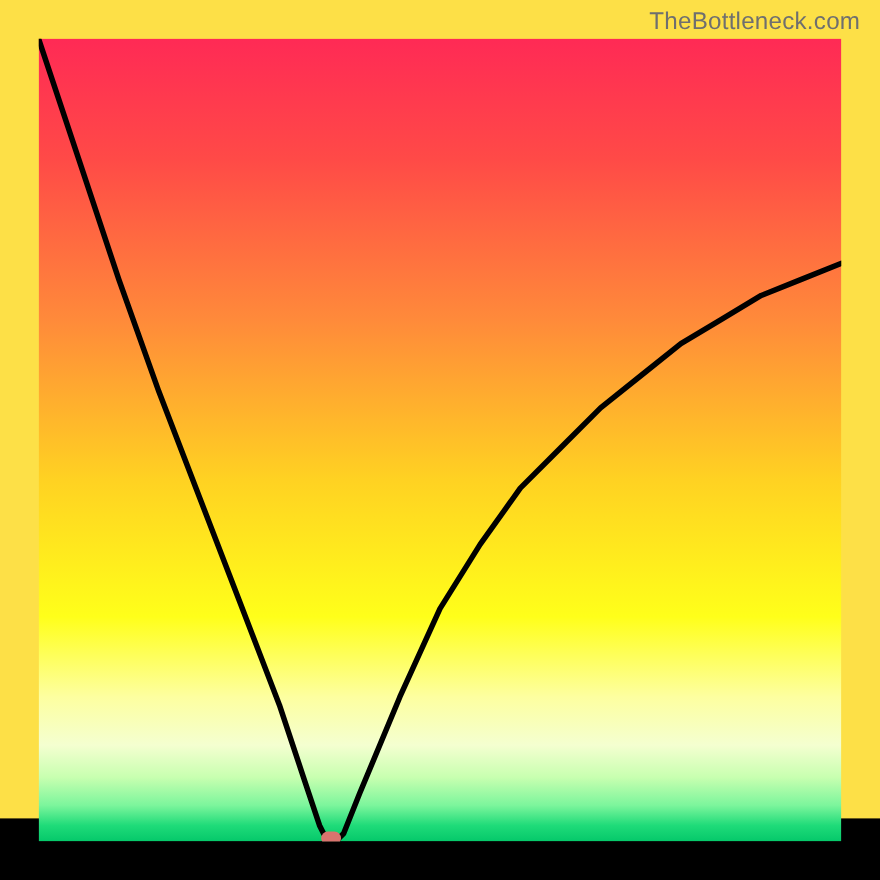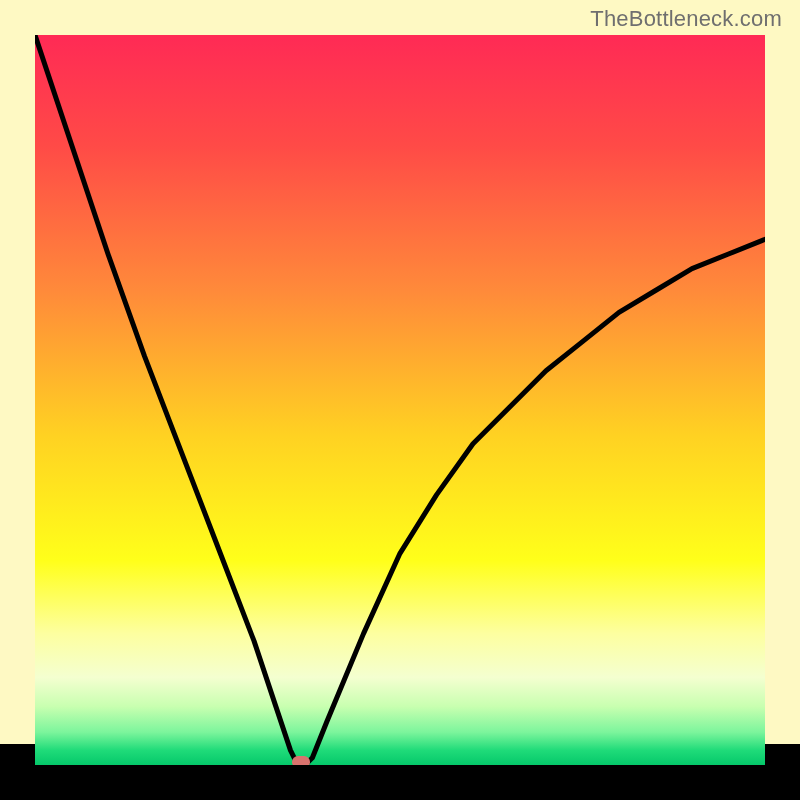--- a/index.html
+++ b/index.html
@@ -8,21 +8,21 @@
     width: 800px;
     height: 800px;
     background: #000;
     overflow: hidden;
     font-family: Arial, Helvetica, sans-serif;
   }
   .frame {
     position: absolute;
     top: 0; left: 0;
     width: 800px; height: 744px;
-    background: #fef9c3;
+    background: #fde047;
   }
   .plot-area {
     position: absolute;
     top: 35px;
     left: 35px;
     width: 730px;
     height: 730px;
     overflow: hidden;
   }
   .gradient {

